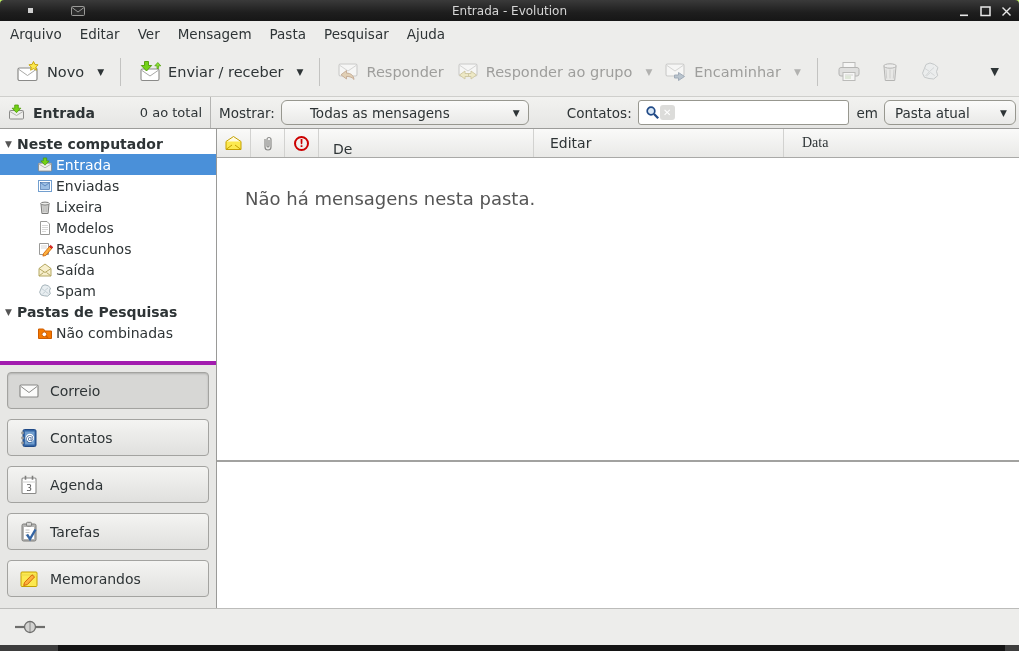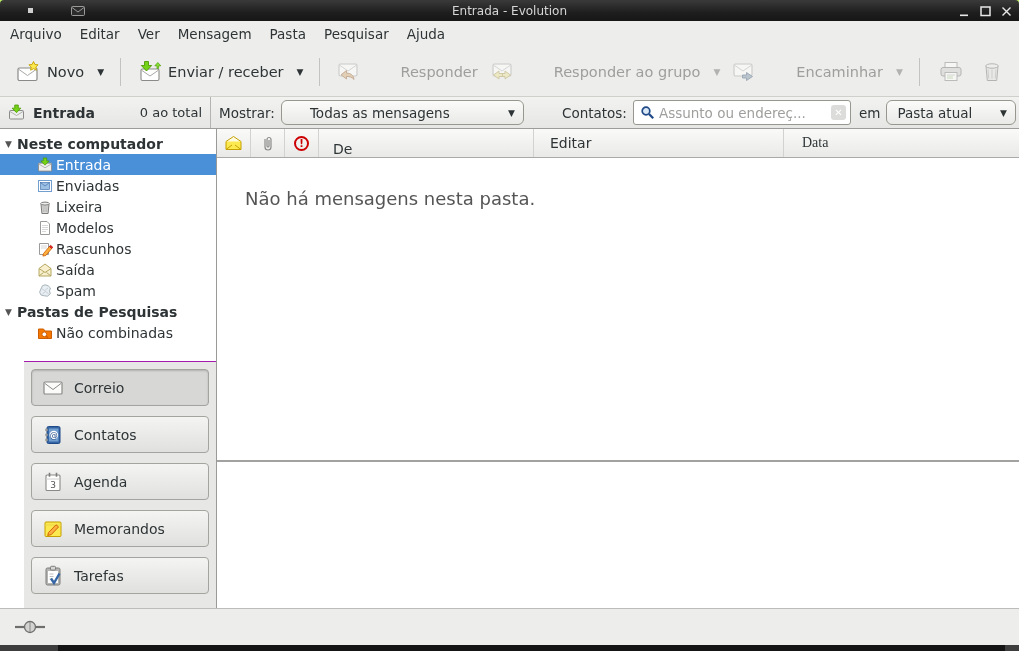--- a/index.html
+++ b/index.html
@@ -30,21 +30,21 @@
   .menu-item{padding:4px 9px;}
   
   .toolbar{
     height:50px;flex:0 0 50px;background:#ededeb;border-bottom:1px solid #cfcfcc;
     display:flex;align-items:center;padding:0 8px 0 10px;
   }
   .tbtn{display:flex;align-items:center;gap:6px;padding:6px 6px;border-radius:3px;}
   .tbtn .lbl{white-space:nowrap;font-size:14.5px;}
   .arrow{font-size:9px;color:#2e3436;margin-left:7px;}
   .tsep{width:1px;height:28px;background:#c3c3c1;margin:0 10px;flex:0 0 1px;}
-  .disabled .lbl{color:#9e9e9c;margin-left:34px;}
+  .disabled .lbl{color:#9e9e9c;}
   .disabled .arrow{color:#b2b2b0;}
   .disabled svg{opacity:.5;filter:grayscale(55%);}
   .icon-btn{padding:6px 8px;}
   .overflow-arrow{margin-left:auto;margin-right:12px;font-size:11px;color:#2e3436;}
   
   .folderbar{
     height:32px;flex:0 0 32px;background:linear-gradient(#f2f2f0,#e6e6e4);
     border-bottom:1px solid #9c9c9a;display:flex;align-items:center;font-size:13.5px;
   }
   .fb-left{width:210px;flex:0 0 210px;display:flex;align-items:center;padding:0 8px;height:100%;}
@@ -75,21 +75,21 @@
   
   .main{flex:1;display:flex;min-height:0;}
   .sidebar{width:217px;flex:0 0 217px;border-right:1px solid #9a9a98;display:flex;flex-direction:column;background:#fff;}
   .tree{height:232px;flex:0 0 232px;background:#fff;padding-top:4px;overflow:hidden;font-size:14px;}
   .trow{height:21px;display:flex;align-items:center;white-space:nowrap;}
   .trow .twisty{width:12px;margin-left:5px;font-size:9px;color:#555;flex:0 0 12px;}
   .trow.group{font-weight:bold;}
   .trow.child{padding-left:37px;}
   .trow .ficon{display:flex;margin-right:3px;flex:0 0 16px;}
   .trow.selected{background:#4a90d9;color:#fff;}
-  .switcher{flex:1;background:#e7e7e5;border-top:1px solid #a21caf;padding:7px 7px 0 7px;margin-left:24px;}
+  .switcher{flex:1;background:#e7e7e5;border-top:4px solid #a21caf;padding:7px 7px 0 7px;}
   .swbtn{
     width:100%;height:37px;margin-bottom:10px;display:flex;align-items:center;gap:10px;
     border:1px solid #a3a3a0;border-radius:4px;background:linear-gradient(#f4f4f2,#e0e0de);
     padding:0 10px;font-size:14px;color:#2e3436;
   }
   .swbtn.active{background:#d7d7d5;box-shadow:inset 0 1px 2px rgba(0,0,0,.18);}
   
   .content{flex:1;display:flex;flex-direction:column;min-width:0;background:#fff;}
   .listheader{height:29px;flex:0 0 29px;display:flex;border-bottom:1px solid #a9a9a7;background:linear-gradient(#fafaf9,#e9e9e7);}
   .hcell{border-right:1px solid #d2d2d0;display:flex;align-items:center;font-size:14px;color:#2e3436;}
@@ -265,21 +265,20 @@
       <span class="arrow">▼</span>
     </div>
     <span class="fb-label" style="margin-left:38px;">Contatos:</span>
     <div class="searchbox">
       <span>
         <svg width="15" height="15" viewBox="0 0 15 15">
             <circle cx="6" cy="6" r="3.8" fill="#dae8f6" stroke="#204a87" stroke-width="1.7"></circle>
             <line x1="9" y1="9" x2="13.2" y2="13.2" stroke="#204a87" stroke-width="2.3"></line>
           </svg>
       </span>
-      <input value="" placeholder="Assunto ou endereç..." style="">
       <span class="clear-btn">✕</span>
     </div>
     <span class="fb-label">em</span>
     <div class="combo combo-scope">
       <span class="cval">Pasta atual</span>
       <span class="arrow">▼</span>
     </div>
   </div>
 
   <div class="main">
@@ -406,38 +405,38 @@
                 <path d="M4 8h14" stroke="#d0d0ce"></path>
                 <path d="M7.5 1.8v4M14.5 1.8v4" stroke="#7c7c7a" stroke-width="1.6"></path>
                 <text x="11" y="16.5" font-size="9" text-anchor="middle" fill="#555" font-family="DejaVu Sans">3</text>
               </svg>
           </span>
           <span>Agenda</span>
         </div>
         <div class="swbtn">
           <span>
             <svg width="22" height="22" viewBox="0 0 22 22">
-                <rect x="3" y="4" width="16" height="14.5" rx="1" fill="#fce94f" stroke="#c4a000"></rect>
-                <path d="M3 7h16" stroke="#e9d548"></path>
-                <path d="M6.5 14.5 14 6.8l2.6 2.1-7.3 7.7-3.6.9z" fill="#fcaf3e" stroke="#ce5c00" stroke-width=".9"></path>
-              </svg>
-          </span>
-          <span>Memorandos</span>
-        </div>
-        <div class="swbtn">
-          <span>
-            <svg width="22" height="22" viewBox="0 0 22 22">
                 <rect x="4" y="3" width="14" height="17" rx="1.5" fill="#b5b5b3" stroke="#7c7c7a"></rect>
                 <rect x="8.5" y="1.3" width="5" height="3.8" rx="1" fill="#d6d6d4" stroke="#7c7c7a"></rect>
                 <rect x="6" y="6" width="10" height="12" fill="#fff"></rect>
                 <path d="M7.5 9h4M7.5 11.5h4M7.5 14h3" stroke="#b0b0ae" stroke-width=".8"></path>
                 <path d="M9 13.5l3 4.5 5.5-9.5" stroke="#3465a4" stroke-width="2.4" fill="none"></path>
               </svg>
           </span>
           <span>Tarefas</span>
+        </div>
+        <div class="swbtn">
+          <span>
+            <svg width="22" height="22" viewBox="0 0 22 22">
+                <rect x="3" y="4" width="16" height="14.5" rx="1" fill="#fce94f" stroke="#c4a000"></rect>
+                <path d="M3 7h16" stroke="#e9d548"></path>
+                <path d="M6.5 14.5 14 6.8l2.6 2.1-7.3 7.7-3.6.9z" fill="#fcaf3e" stroke="#ce5c00" stroke-width=".9"></path>
+              </svg>
+          </span>
+          <span>Memorandos</span>
         </div>
       </div>
     </div>
 
     <div class="content">
       <div class="listheader">
         <div class="hcell iconc hc-flag">
           <span>
             <svg width="19" height="16" viewBox="0 0 19 16">
                 <path d="M2 6.5 9.5 1.5 17 6.5 9.5 11z" fill="#fffbe0" stroke="#c4a000"></path>

